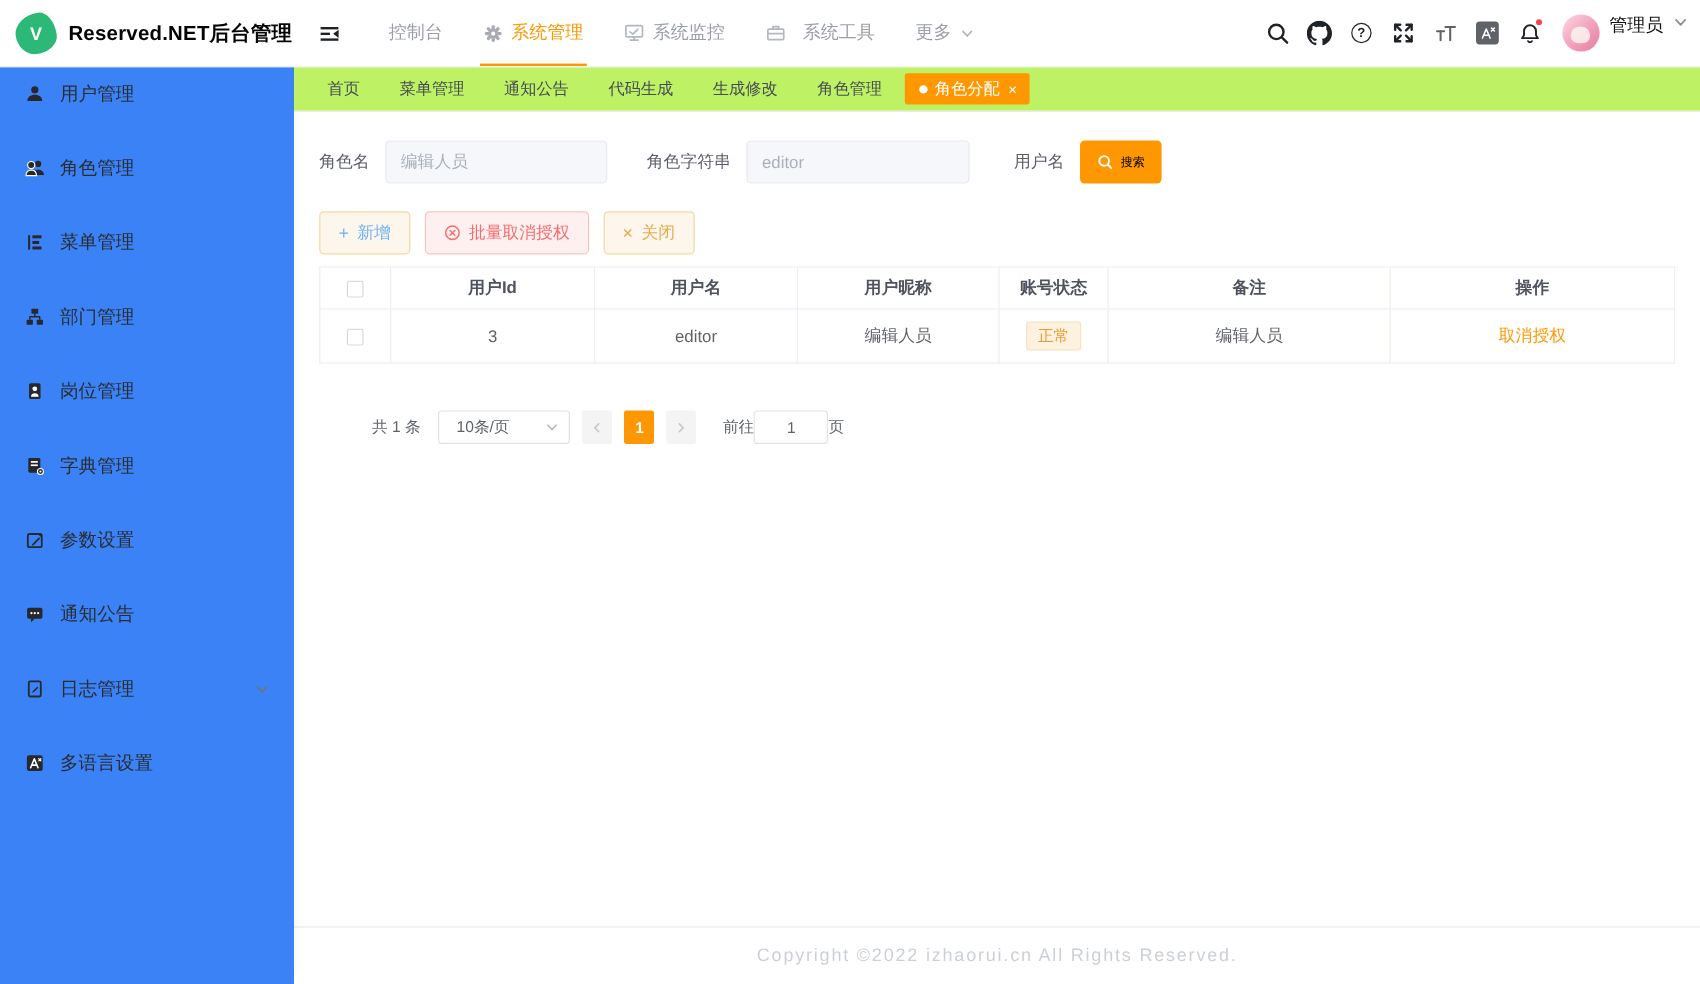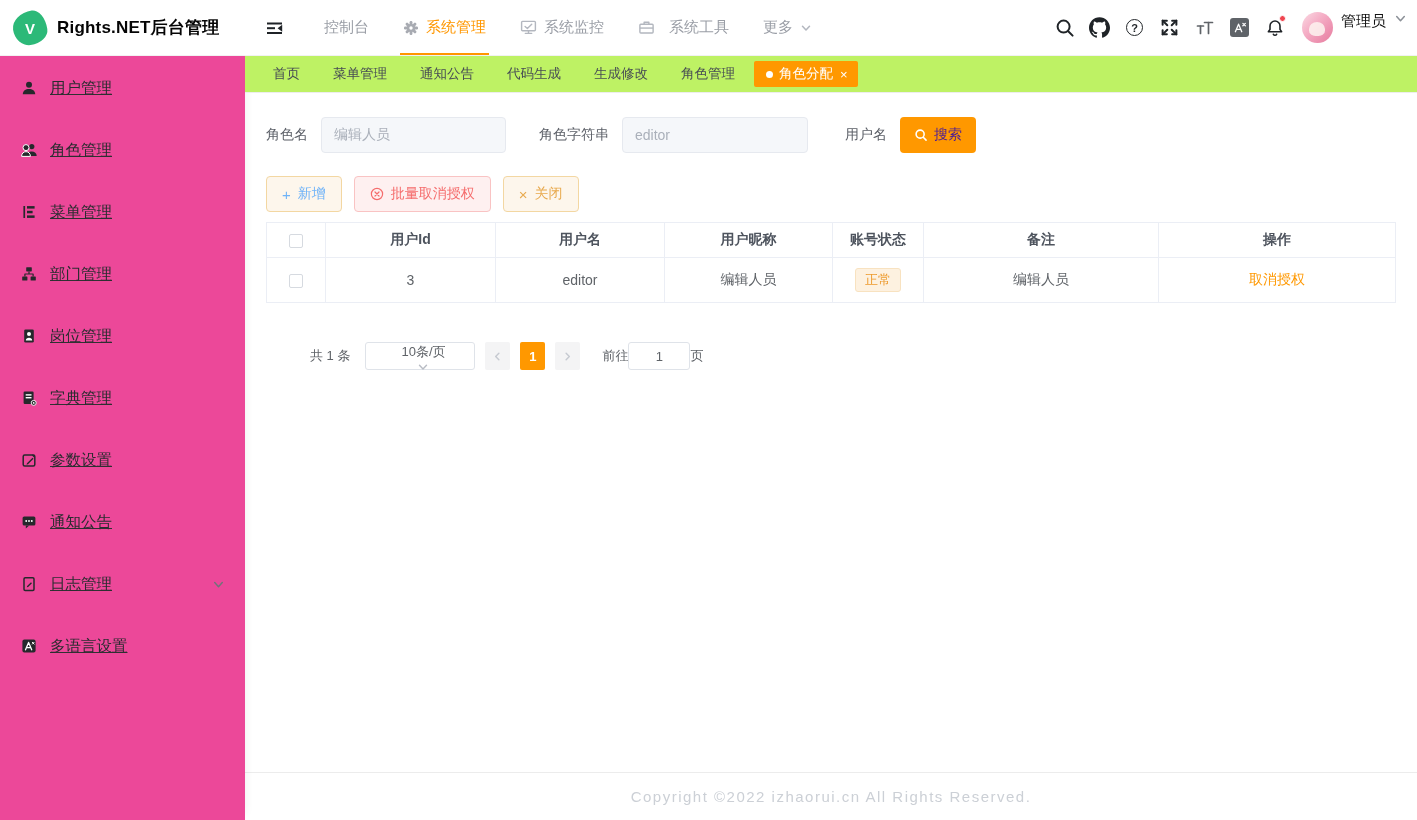--- a/index.html
+++ b/index.html
@@ -30,74 +30,74 @@
   .avatar::after { content:""; position:absolute; left:7px; top:10px; width:16px; height:14px; background:#fdf3f0; border-radius:50% 50% 40% 40%; opacity:.85; }
   .user-name { font-size:15px; color:#111; }
   
   .tabbar { position:absolute; top:56px; left:245px; right:0; height:37px; background:#bef264; border-bottom:1px solid #ededed; display:flex; align-items:center; padding-left:14px; gap:5px; z-index:4; }
   .tab { height:26px; display:flex; align-items:center; gap:6px; padding:0 14px; font-size:13.5px; color:#474c54; cursor:pointer; white-space:nowrap; }
   .tab.active { background:#ff9800; color:#fff; border-radius:2px; padding:0 10px 0 12px; }
   .tab-dot { width:7px; height:7px; border-radius:50%; background:#fff; }
   .tab-close { display:inline-flex; font-size:13px; line-height:1; margin-left:1px; }
   .tab-close::before { content:"×"; }
   
-  .sidebar { position:absolute; top:56px; left:0; bottom:0; width:245px; background:#ec4899; box-shadow:7px 0 9px -7px rgba(0,0,0,.07); z-index:3; padding-top:1px;text-decoration:underline; }
+  .sidebar { position:absolute; top:46px; left:0; bottom:0; width:245px; background:#3b82f6; box-shadow:7px 0 9px -7px rgba(0,0,0,.07); z-index:3; padding-top:1px; }
   .side-item { height:62px; display:flex; align-items:center; gap:13px; padding:0 20px; font-size:15.5px; color:#2a2c30; cursor:pointer; }
   .side-item .s-label { flex:1; }
   .side-icon { width:17px; display:flex; align-items:center; justify-content:center; }
   
   .main { position:absolute; left:245px; top:93px; right:0; bottom:32px; background:#fff; padding:24px 21px; overflow:hidden; }
   .filter-row { display:flex; align-items:center; }
   .f-label { font-size:14px; color:#5a5e66; margin-right:13px; white-space:nowrap; }
   .inp { height:36px; border:1px solid #e3e6ec; border-radius:4px; font-size:14px; padding:0 12px; font-family:inherit; outline:none; color:#606266; }
   .inp.ro { background:#f5f7fa; color:#aab0ba; border-color:#e6e9ef; }
   .inp.role-name { width:185px; margin-right:33px; }
   .inp.role-key { width:186px; margin-right:37px; }
   .user-wrap { position:relative; margin-right:43px; }
   .inp.user-name-inp { width:256px; padding-left:33px; border-color:#dcdfe6; }
   .inp::placeholder { color:#bfc4cc; }
   .prefix-search { position:absolute; left:10px; top:10px; }
-  .btn-search { height:36px; background:#ff9800; border:none; border-radius:4px; color:#4c1d95; font-size:14px; padding:0 14px; display:flex; align-items:center; gap:6px; cursor:pointer; font-family:inherit; }
+  .btn-search { height:36px; background:#ff9800; border:none; border-radius:4px; color:#000000; font-size:10px; padding:0 14px; display:flex; align-items:center; gap:6px; cursor:pointer; font-family:inherit; }
   .toolbar { display:flex; gap:12px; margin-top:23px; }
   .btn { height:36px; border-radius:4px; font-size:14px; padding:0 15px; display:inline-flex; align-items:center; gap:7px; cursor:pointer; font-family:inherit; }
   .btn-add { background:#fdf6ec; border:1px solid #f3d7a2; color:#6fb3f8; }
   .btn-add .pl::before { content:"+"; font-size:15px; }
   .btn-danger { background:#fef0f0; border:1px solid #f9c3c3; color:#f56c6c; }
   .btn-close { background:#fdf6ec; border:1px solid #f3d7a2; color:#e8a94d; }
   .btn-close .cx::before { content:"×"; font-size:15px; }
   
   table.grid { width:100%; border-collapse:collapse; table-layout:fixed; margin-top:10px; }
   .grid th, .grid td { border:1px solid #ebeef5; text-align:center; overflow:hidden; }
   .grid th { height:35px; font-size:14px; font-weight:700; color:#4e545e; background:#fff; }
   .grid td { height:45px; font-size:14px; color:#5f6368; }
   .col-cb{width:59px}.col-id{width:170px}.col-un{width:169px}.col-nick{width:168px}.col-st{width:91px}.col-re{width:235px}
   .cbox { display:inline-block; width:14px; height:14px; border:1px solid #d6dae0; border-radius:2px; background:#fff; vertical-align:middle; cursor:pointer; }
   .badge { display:inline-block; padding:4px 9px; font-size:13px; color:#ed9b2f; background:#fdf1e0; border:1px solid #f8e2c0; border-radius:3px; line-height:1.1; }
   .link-action { color:#ff9800; cursor:pointer; }
   
   .pager { display:flex; align-items:center; margin-top:39px; padding-left:5px; font-size:13px; color:#5f6368; }
   .pg-total { margin-right:15px;margin-left:39px; }
-  .size-select { width:110px; height:28px; border:1px solid #dfe3e9; border-radius:3px; display:flex; align-items:center; justify-content:space-between; padding:0 8px 0 14px; cursor:pointer; color:#5f6368;flex-direction:column; }
+  .size-select { width:110px; height:28px; border:1px solid #dfe3e9; border-radius:3px; display:flex; align-items:center; justify-content:space-between; padding:0 8px 0 14px; cursor:pointer; color:#5f6368; }
   .pg-arrow { width:25px; height:28px; background:#f4f4f5; border-radius:2px; display:flex; align-items:center; justify-content:center; margin-left:10px; cursor:pointer; }
   .pg-num { width:25px; height:28px; background:#ff9800; color:#fff; border-radius:2px; display:flex; align-items:center; justify-content:center; font-weight:700; margin-left:10px; cursor:pointer; }
   .goto { display:flex; align-items:center; margin-left:22px; gap:0; }
   .goto-input { width:62px; height:28px; border:1px solid #dfe3e9; border-radius:3px; text-align:center; font-size:13px; color:#5f6368; font-family:inherit; outline:none; }
   
   .footer { position:absolute; left:245px; right:0; bottom:0; height:48px; background:#fff; border-top:1px solid #ececec; display:flex; align-items:center; justify-content:center; font-size:15px; letter-spacing:1.5px; color:#ccd0d6; }
   svg { display:block; }
 </style>
 </head>
 <body>
 
 <div class="header">
   <div class="logo-block">
     <div class="logo-mark">
         <span>V</span>
       </div>
-    <div class="logo-title">Rights.NET后台管理</div>
+    <div class="logo-title">Reserved.NET后台管理</div>
   </div>
   <div class="nav">
     <div class="fold-btn">
       <svg width="18" height="18" viewBox="0 0 18 18" fill="#1f2327">
           <rect y="3.5" width="15" height="2"></rect>
           <rect y="13" width="15" height="2"></rect>
           <rect y="8.2" width="8" height="2"></rect>
           <path d="M15.2 5.7v7l-4.6-3.5z"></path>
         </svg>
     </div>

